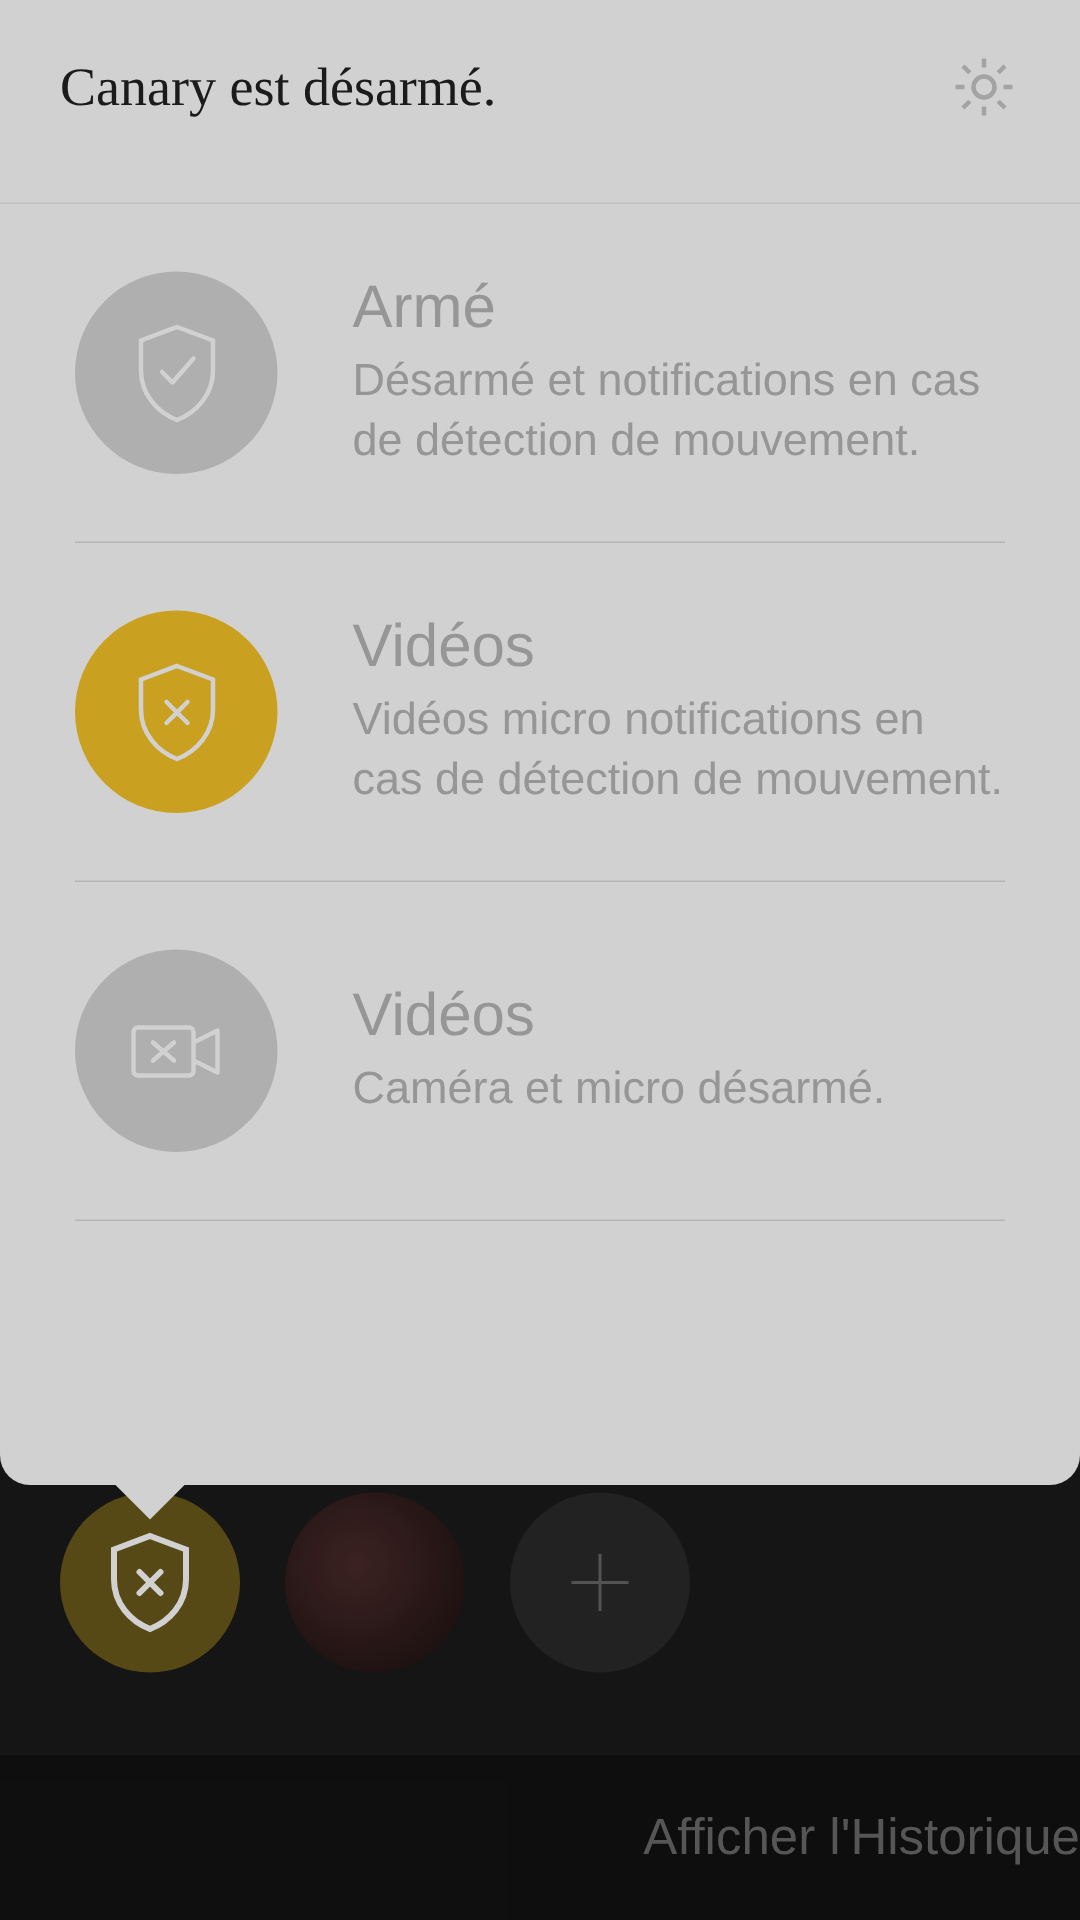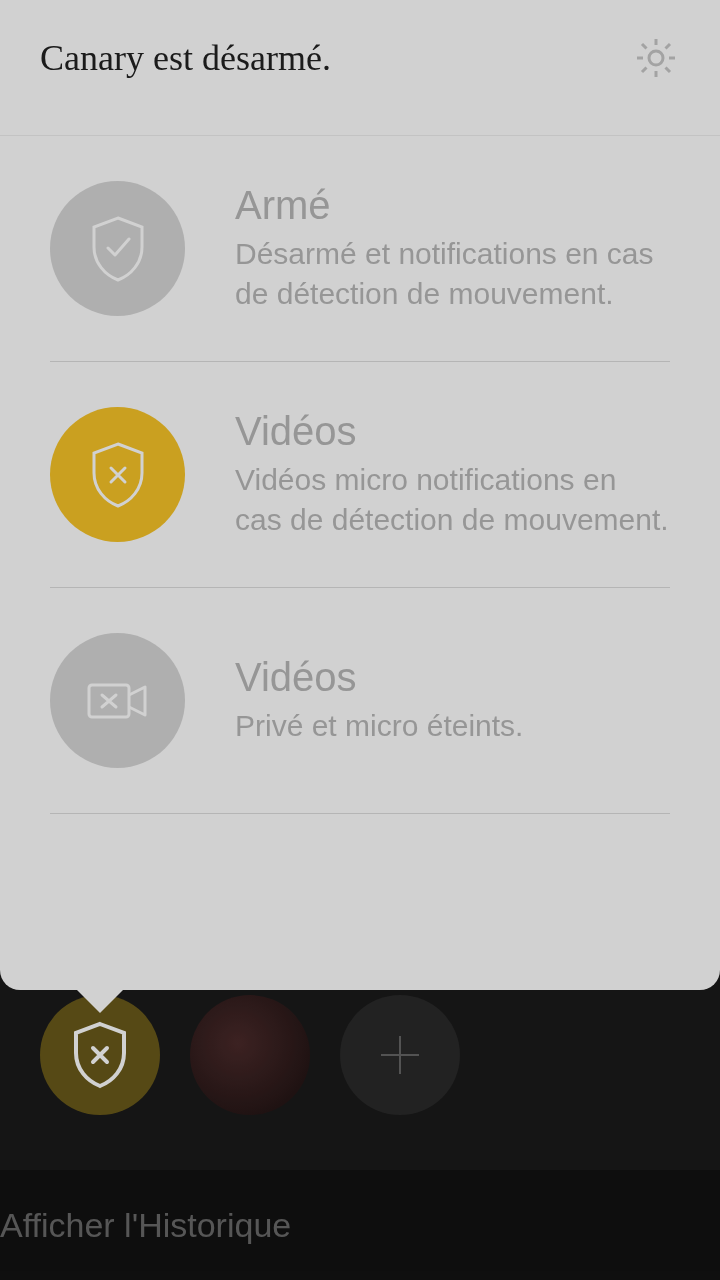--- a/index.html
+++ b/index.html
@@ -21,21 +21,21 @@
   .bg-circle {
     width:120px; height:120px; border-radius:60px; position:relative;
     display:flex; justify-content:center; align-items:center;
   }
   .bg-shield { background: #6a5a1a; }
   .bg-avatar { background: radial-gradient(circle at 40% 40%, #4a2a2a, #1a1010); }
   .bg-plus { background: #2a2a2a; color:#555; font-size:52px; font-weight:200;}
   .bg-history {
     position:absolute; left:0; bottom:0; width:720px; height:110px;
     background:rgba(0,0,0,0.3); color:#6a6a6a; font-size:34px;
-    display:flex; justify-content:flex-start; align-items:center; font-weight:300;
+    display:flex; justify-content:flex-end; align-items:center; font-weight:300;
   }
 
   
   .panel {
     position:absolute; left:0; top:0; width:720px; height:990px;
     background:#fff; border-radius: 0 0 20px 20px;
   }
   .panel::after {
     content:""; position:absolute; left:75px; top:988px;
     width:0; height:0; border-left:25px solid transparent;
@@ -140,20 +140,20 @@
     <div class="mode-row">
       <div class="mode-icon inactive">
         <svg width="70" height="52" viewBox="0 0 70 52">
           <rect x="6" y="10" width="40" height="32" rx="3" fill="none" stroke="#fff" stroke-width="3"></rect>
           <path d="M46 20 L62 12 V40 L46 32" fill="none" stroke="#fff" stroke-width="3" stroke-linejoin="round"></path>
           <path d="M19 20 L33 32 M33 20 L19 32" stroke="#fff" stroke-width="3" stroke-linecap="round"></path>
         </svg>
       </div>
       <div class="mode-text">
         <div class="mode-title">Vidéos</div>
-        <div class="mode-desc">Privé et micro éteints.</div>
+        <div class="mode-desc">Caméra et micro désarmé.</div>
       </div>
     </div>
 
   </div>
 </div>
 
 <div class="overlay-dim"></div>
 
 </body></html>

